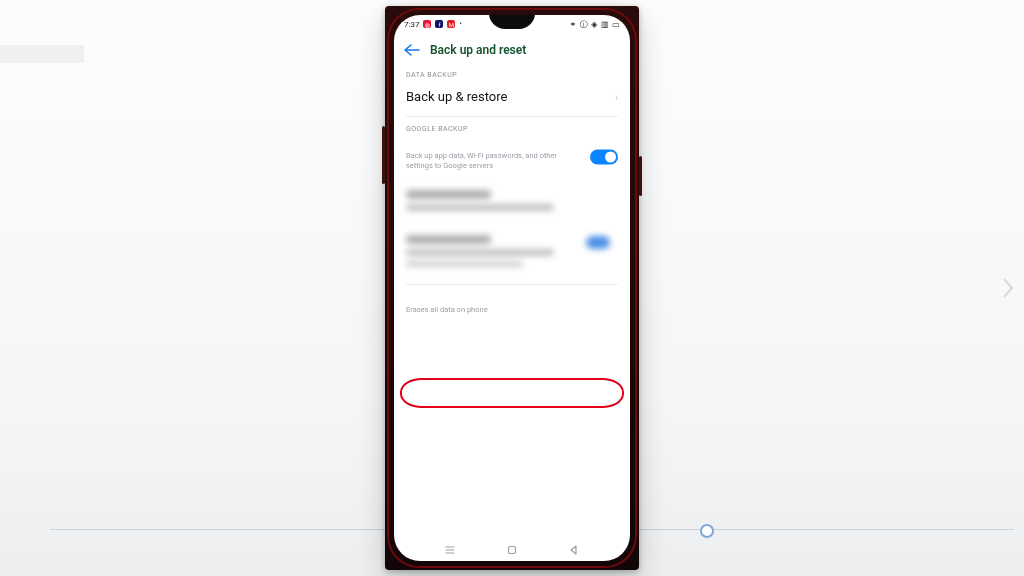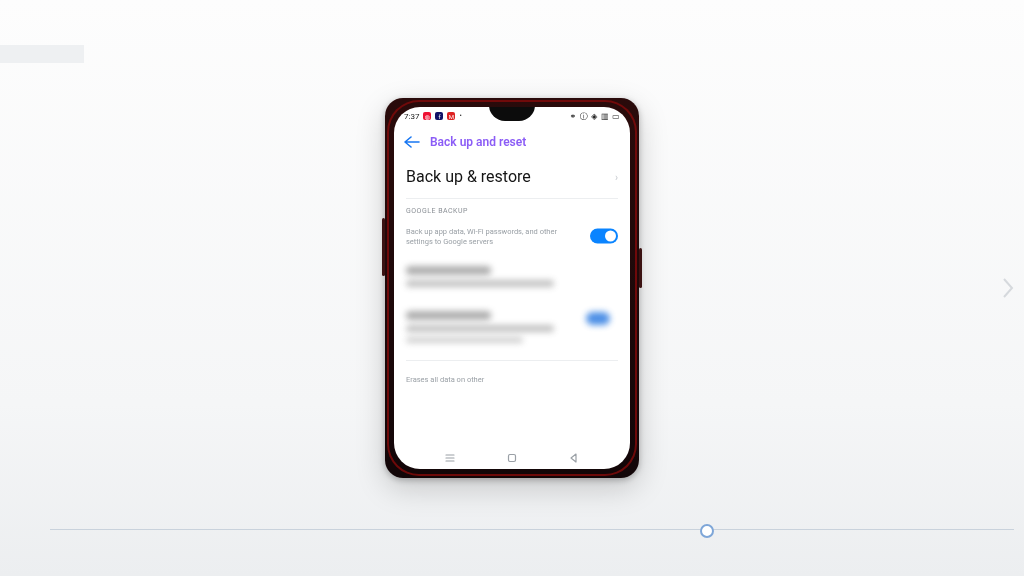--- a/index.html
+++ b/index.html
@@ -51,22 +51,22 @@
     opacity: .35;
   }
 
   
   .phone {
     position: absolute;
     left: 50%;
     top: 50%;
     transform: translate(-50%, -50%);
     width: 254px;
-    height: 380px;
-    border-radius: 18px;
+    height: 564px;
+    border-radius: 4px;
     background: linear-gradient(180deg,#2a0b0b,#120608);
     padding: 9px;
     box-sizing: border-box;
     box-shadow: 0 10px 30px rgba(0,0,0,.18), 0 2px 6px rgba(0,0,0,.25);
   }
   .phone::before {
     
     content: "";
     position: absolute;
     inset: 2px;
@@ -135,45 +135,45 @@
     gap: 10px;
     padding: 10px 12px 10px 10px;
   }
   .back-arrow {
     width: 16px; height: 12px;
     display: inline-block;
   }
   .header-title {
     font-size: 12px;
     font-weight: 600;
-    color: #8b5cf6;
+    color: #14532d;
   }
 
   
   .section-label {
     padding: 4px 12px 2px;
     letter-spacing: .5px;
     font-size: 7px;
     color: #8a8f95;
     text-transform: uppercase;
   }
 
   .row {
     padding: 8px 12px;
     position: relative;
   }
   .row .title {
-    font-size: 16px;
+    font-size: 13px;
     color: #151515;
   }
   .row .sub {
     font-size: 7.5px;
     color: #9aa0a6;
     line-height: 1.3;
-    margin-top: 2px;
+    margin-top: 8px;
     max-width: 160px;
   }
   .row .chev {
     position: absolute;
     right: 12px;
     top: 50%;
     transform: translateY(-50%);
     color: #c5c9ce;
     font-size: 10px;
   }
@@ -308,20 +308,21 @@
 
     <div class="app-header">
       <span class="back-arrow">
         <svg viewBox="0 0 16 12">
             <path d="M7 1 L1 6 L7 11 M1 6 H15" fill="none" stroke="#1877f2" stroke-width="1.6" stroke-linecap="round" stroke-linejoin="round"></path>
           </svg>
       </span>
       <span class="header-title">Back up and reset</span>
     </div>
 
+    <div class="section-label">DATA BACKUP</div>
     <div class="row">
       <div class="title">Back up &amp; restore</div>
       <span class="chev">›</span>
     </div>
     <div class="divider"></div>
 
     <div class="section-label">GOOGLE BACKUP</div>
     <div class="row">
       <div class="sub">Back up app data, Wi-Fi passwords, and other settings to Google servers</div>
       <div class="toggle"></div>
@@ -333,21 +334,21 @@
     </div>
     <div class="blurblock" style="position:relative">
       <div class="blurline small"></div>
       <div class="blurline med"></div>
       <div class="blurline tiny"></div>
       <div class="blur-toggle" style="top:12px"></div>
     </div>
     <div class="divider"></div>
 
     <div class="row" id="erase-row">
-      <div class="sub">Erases all data on other</div>
+      <div class="sub">Erases all data on phone</div>
     </div>
 
     <div class="annot" style="left:6px; width:220px; top:363px; height:26px;"></div>
 
     <div class="navbar">
       <span class="nav-btn">
         <svg viewBox="0 0 12 12">
             <path d="M2 3h8M2 6h8M2 9h8" stroke="#9aa0a6" stroke-width="1.2" stroke-linecap="round"></path>
           </svg>
       </span>

